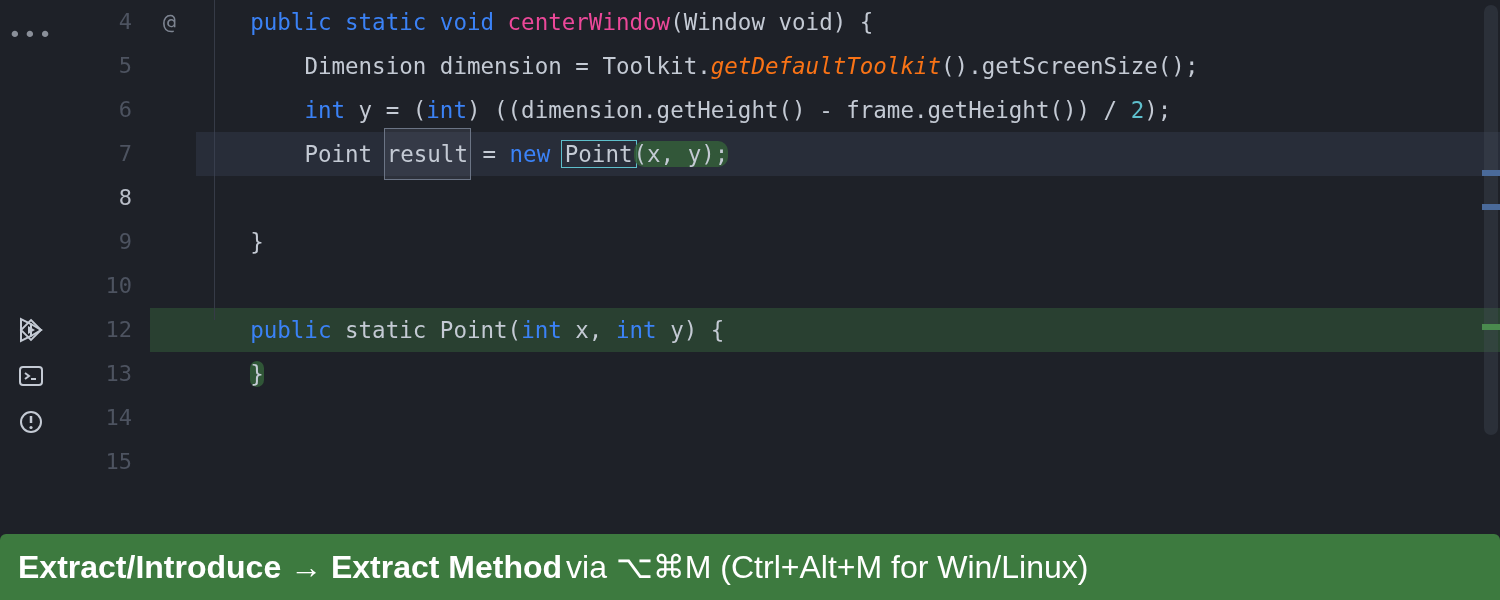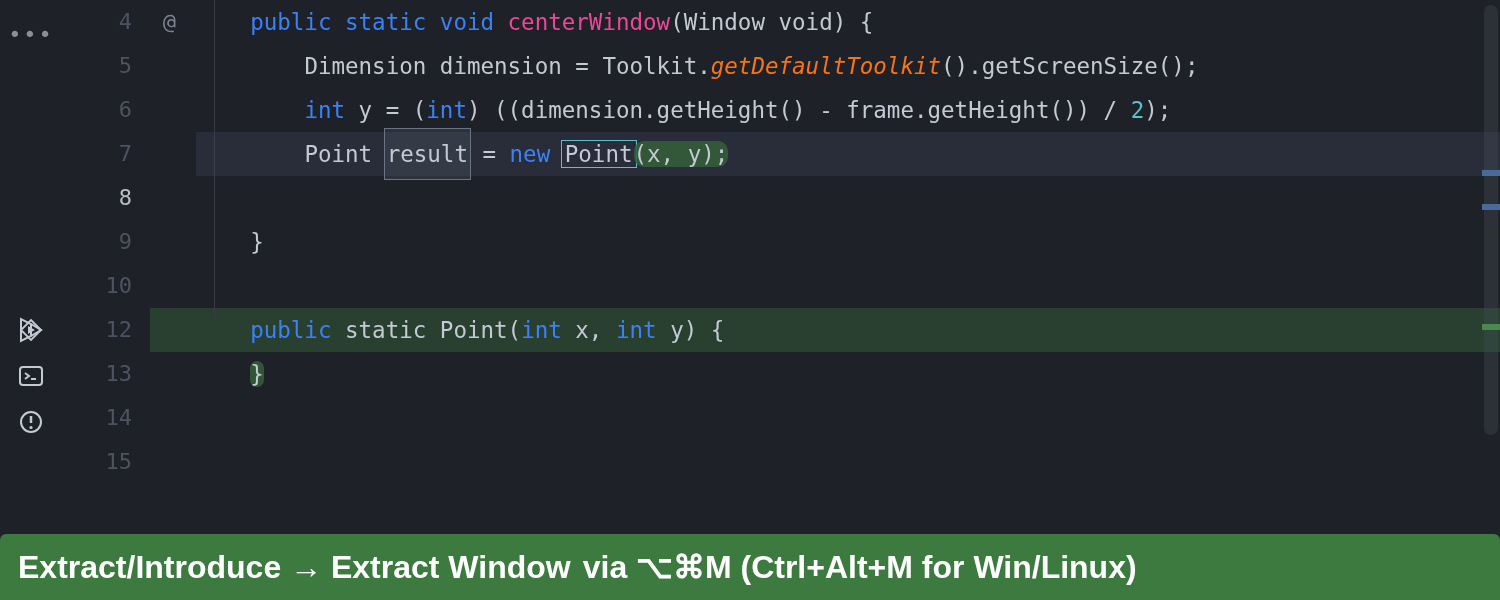--- a/index.html
+++ b/index.html
@@ -148,21 +148,21 @@
     background: #3d7a3f;
     color: #fff;
     display: flex;
     align-items: center;
     padding: 0 18px;
     font-family: -apple-system, 'Segoe UI', sans-serif;
     font-size: 32px;
     border-radius: 6px 6px 0 0;
   }
   .tip-bar .bold { font-weight: 600; }
-  .tip-bar .reg { font-weight: 700; margin-left: 12px; }
+  .tip-bar .reg { font-weight: 400; margin-left: 4px; }
   
   svg { display: block; }
 </style>
 </head>
 <body>
 
 <div class="container">
   <div class="left-gutter">
     <div class="dots">•••</div>
     <div class="icon">
@@ -230,15 +230,15 @@
     <div class="code-line"></div>
 
     <div class="scrollbar-track"></div>
     <div class="scroll-mark blue" style="top:170px"></div>
     <div class="scroll-mark blue" style="top:204px"></div>
     <div class="scroll-mark green" style="top:324px"></div>
   </div>
 </div>
 
 <div class="tip-bar">
-  <span class="bold">Extract/Introduce → Extract Window</span>
+  <span class="bold">Extract/Introduce → Extract Method</span>
   <span class="reg"> via ⌥⌘M (Ctrl+Alt+M for Win/Linux)</span>
 </div>
 
 </body></html>

